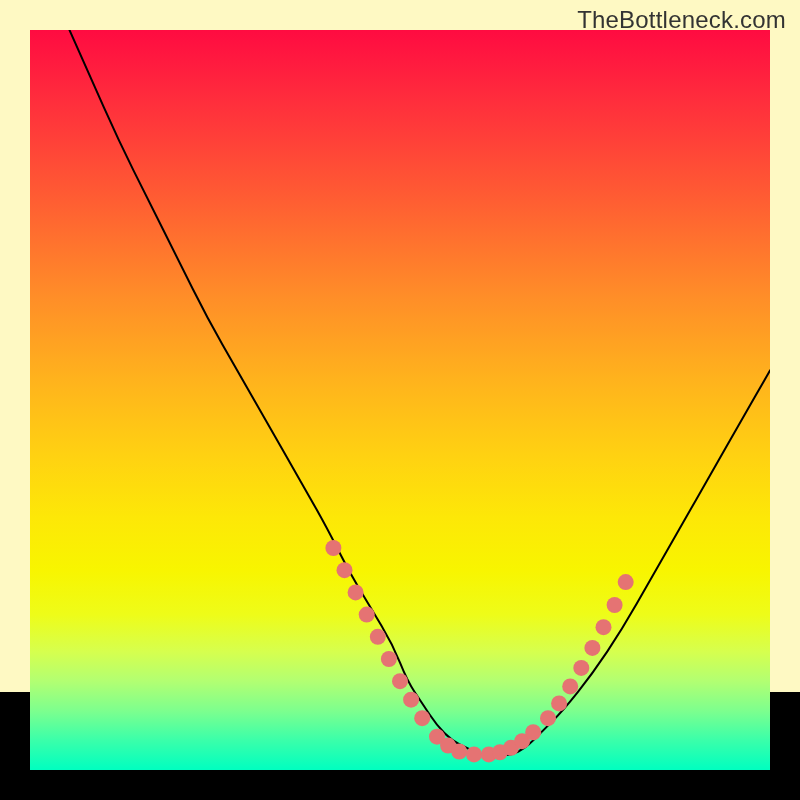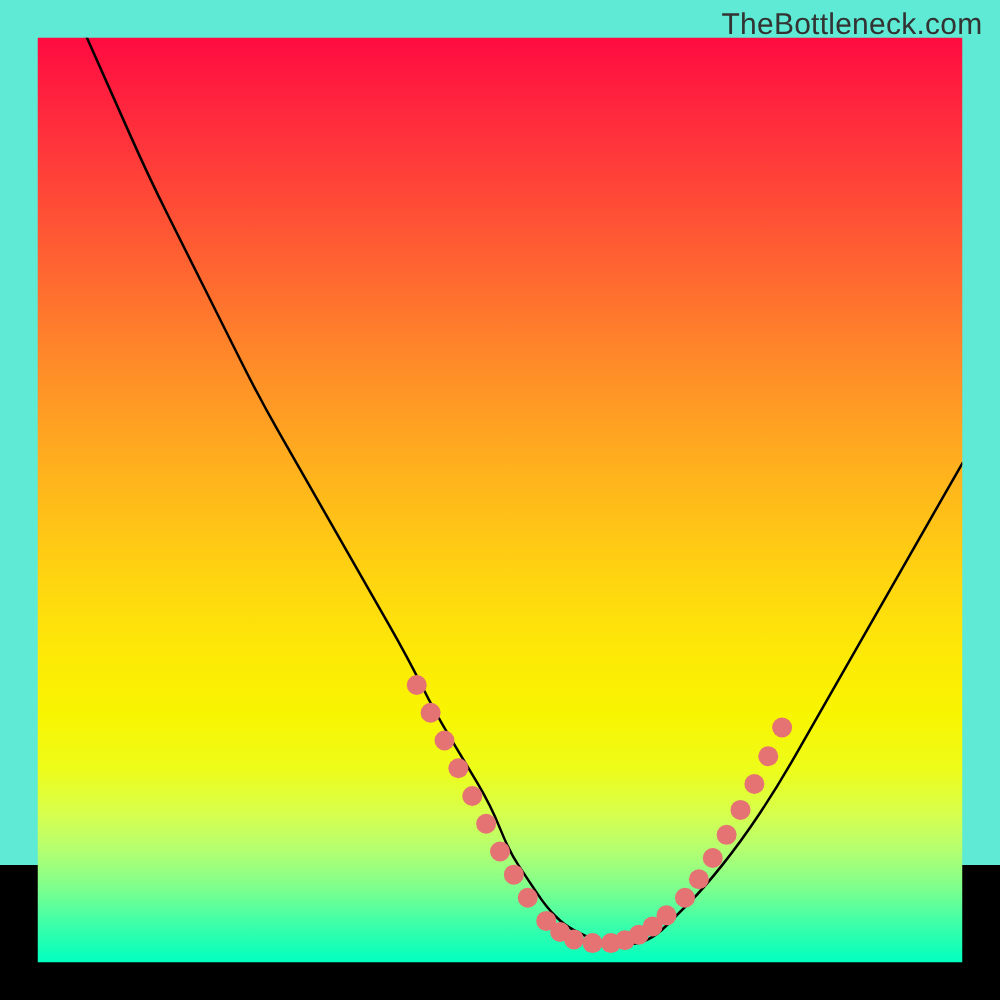--- a/index.html
+++ b/index.html
@@ -1,21 +1,21 @@
 <!DOCTYPE html>
 <html><head>
 <meta charset="utf-8">
 <style>
   * { margin: 0; padding: 0; box-sizing: border-box; }
   html, body { width: 800px; height: 800px; overflow: hidden; background: #000; }
   .stage {
     position: relative;
     width: 800px;
     height: 692px;
-    background: #5eead4;
+    background: #fef9c3;
   }
   .watermark {
     position: absolute;
     top: 6px;
     right: 14px;
     font-family: Arial, Helvetica, sans-serif;
     font-size: 24px;
     color: #333333;
     letter-spacing: 0.2px;
     z-index: 10;

